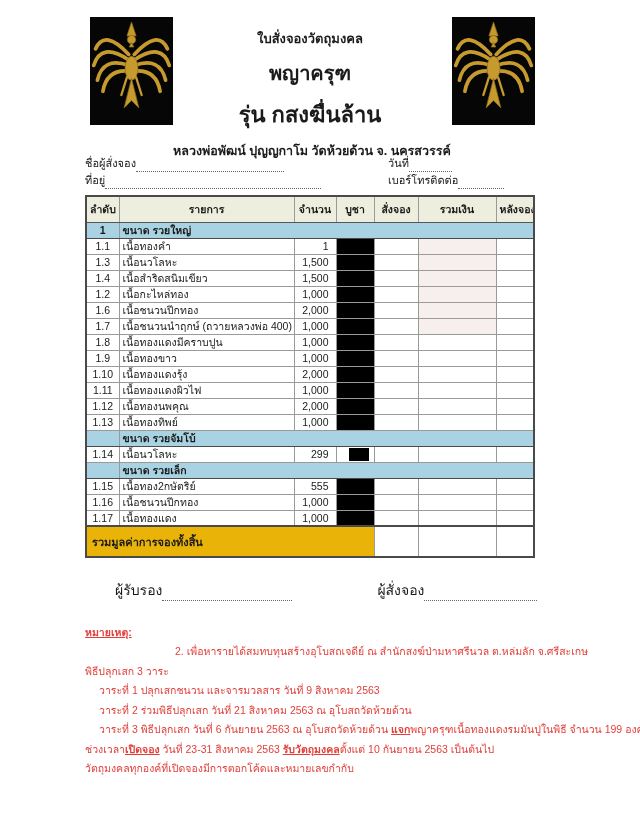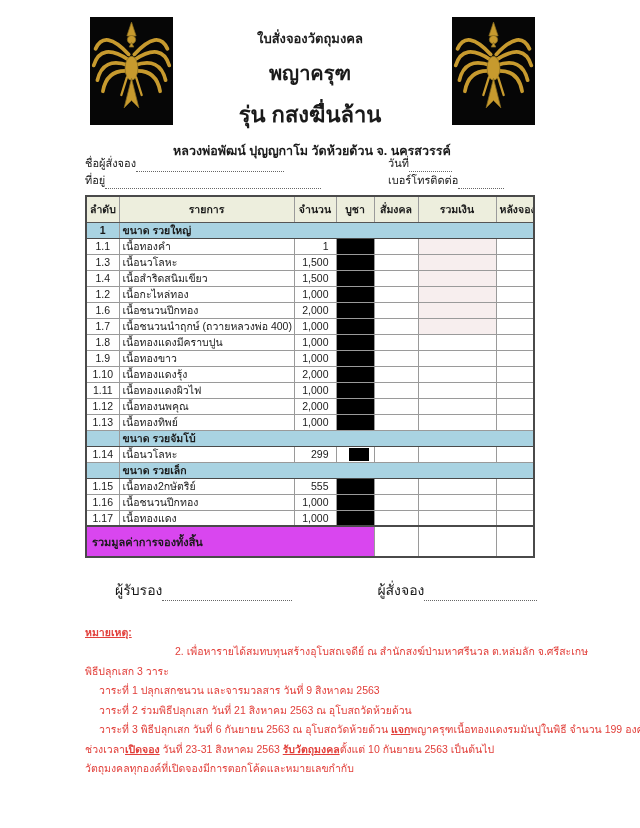--- a/index.html
+++ b/index.html
@@ -38,21 +38,21 @@
   .order thead th { background: #edeedd; font-weight: bold; height: 26px;
     border-bottom: 1px solid #555; text-align: center; }
   tr.section td { background: #a9d3e2; font-weight: bold;
     border-top: 1.5px solid #4a4a4a; border-bottom: 1.5px solid #4a4a4a; }
   .order td.c-no { text-align: center; }
   .order td.c-qty { text-align: right; padding-right: 7px; }
   .order td.redact { background: #000; }
   .order td.redact-mid { border-top-color: #000; }
   .order td.pink { background: #f7eeee; }
   .redact-box { background: #000; height: 13px; margin: 1px 2px 1px 9px; }
-  .order tfoot td { background: #d946ef; font-weight: bold; height: 31px;
+  .order tfoot td { background: #eab308; font-weight: bold; height: 31px;
     border-top: 2px solid #4a4a4a; font-size: 11px; padding-left: 5px; }
   .order tfoot td.blank { background: #fff; }
 
   
   .sigs { display: flex; margin-top: 21px; font-size: 14px; align-items: flex-end; }
   .sig-left { margin-left: 30px; display: flex; align-items: flex-end; }
   .sig-right { margin-left: 85px; display: flex; align-items: flex-end; }
 
   
   .notes { margin-top: 21px; color: #e2403b; font-size: 10.5px; }
@@ -161,21 +161,21 @@
           <col style="width:44px">
           <col style="width:78px">
           <col style="width:38px">
       </colgroup>
       <thead>
         <tr>
           <th>ลำดับ</th>
           <th>รายการ</th>
           <th>จำนวน</th>
           <th>บูชา</th>
-          <th>สั่มงคล</th>
+          <th>สั่งจอง</th>
           <th>รวมเงิน</th>
           <th>หลังจอง</th>
         </tr>
       </thead>
       <tbody>
           <tr class="section">
             <td class="c-no">1</td>
             <td colspan="6">ขนาด รวยใหญ่</td>
           </tr>
           <tr>

